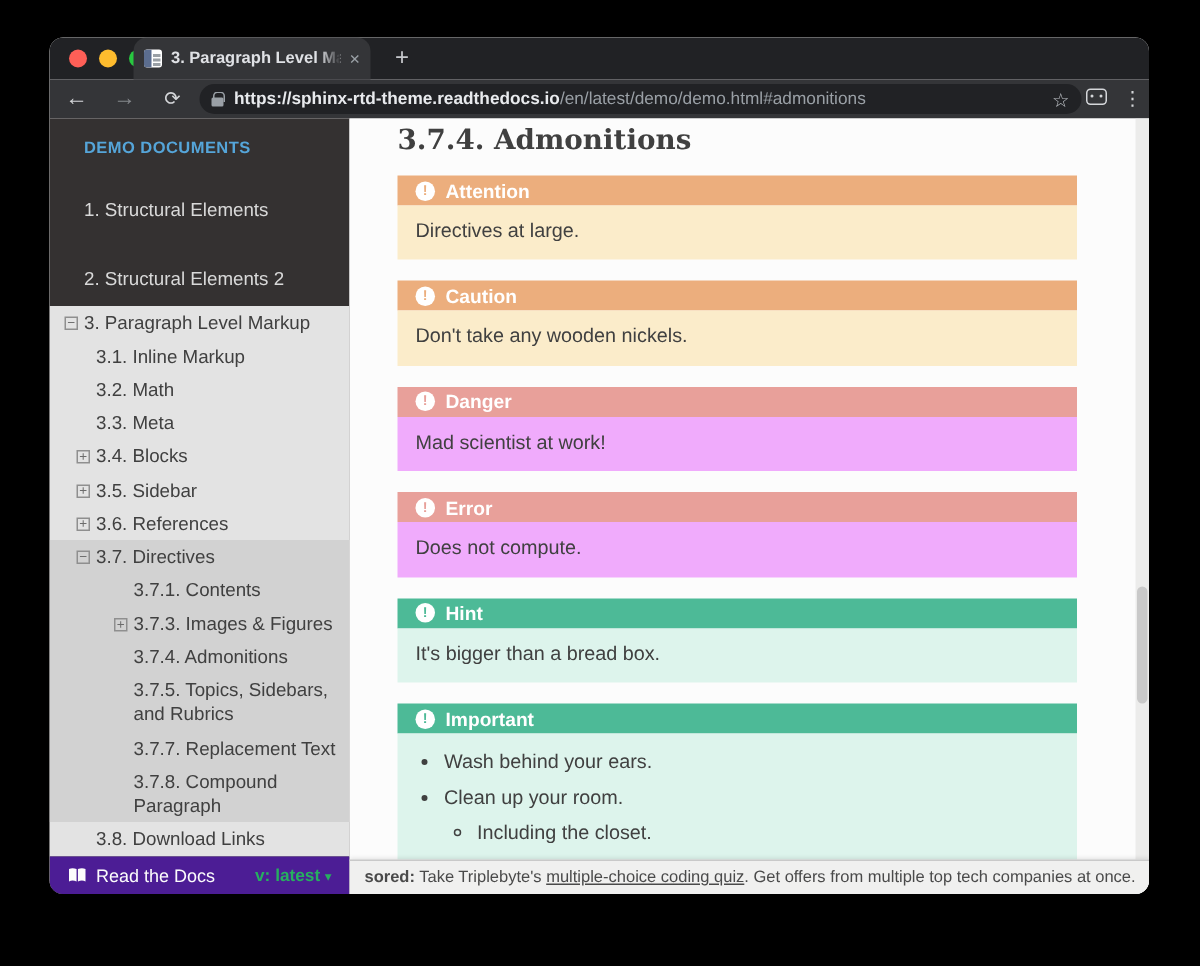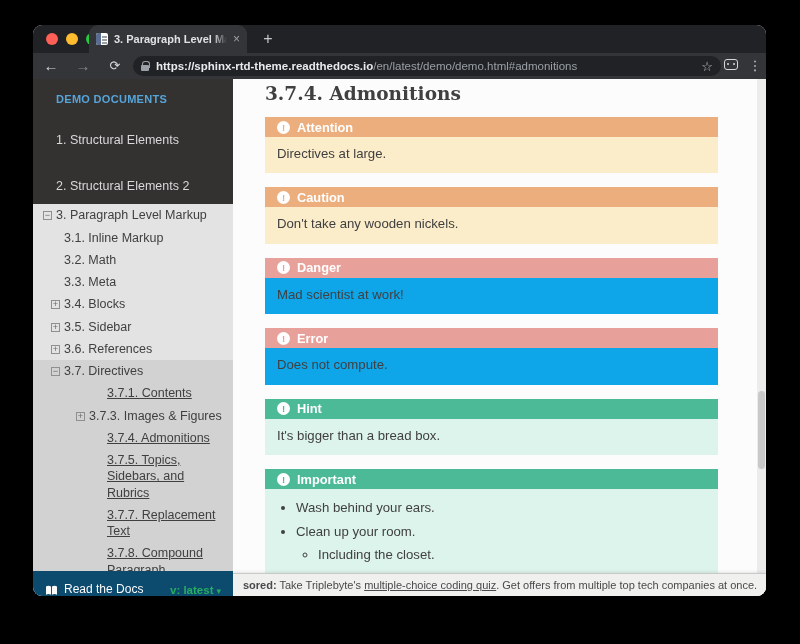--- a/index.html
+++ b/index.html
@@ -63,48 +63,48 @@
   .cap { color:#55a5d9; font-weight:bold; font-size:11px; letter-spacing:.3px;
     padding:2px 0 2px 23px; white-space:nowrap; overflow:hidden; }
   .cap-top { margin-top:12px; margin-bottom:7px; }
   .srow { display:block; color:#d9d9d9; padding:4px 10px 4px 23px; line-height:1.25; cursor:pointer;margin-top:22px; }
   .pre { white-space:pre; }
 
   .tocblock { background:#e3e3e3; margin-top:6px; margin-bottom:8px; }
   .tocblock .trow { display:block; color:#404040; padding:3px 8px 3px 31px; line-height:1.3; cursor:pointer; }
   .trow.l1 { padding-left:10px; }
   .trow.l2t { padding-left:18px; }      
-  .trow.l3  { padding-left:74px;text-decoration:underline; }
+  .trow.l3  { padding-left:56px; }
   .trow.l3t { padding-left:43px; }      
   .dirblock { background:#d2d2d2; }
   .toggle { display:inline-block; width:9px; height:9px; border:1px solid #8f8f8f; color:#6b6b6b;
     font-size:9px; line-height:7px; text-align:center; margin-right:4px; vertical-align:1px;
     background:transparent; }
 
-  .sidebar-footer { position:absolute; left:0; right:0; bottom:0; height:25px; background:#0c4a6e;
-    display:flex; align-items:flex-end; padding:0 12px; z-index:5; }
+  .sidebar-footer { position:absolute; left:0; right:0; bottom:0; height:25px; background:#4c1d95;
+    display:flex; align-items:center; padding:0 12px; z-index:5; }
   .book-icon { width:13px; height:11px; margin-right:6px; flex:none; }
   .brand { color:#fcfcfc; font-size:12px; flex:1; }
   .version { color:#27ae60; font-weight:bold; font-size:11.5px; }
   .caret { color:#27ae60; font-size:9px; margin-left:3px; }
 
   
   .main { flex:1; background:#fcfcfc; position:relative; overflow:hidden; }
   .doc { padding:4px 48px 0 32px; color:#404040; }
   h3.heading { font-family:"DejaVu Serif", serif; font-weight:bold; font-size:18.5px;
     color:#404040; margin:0 0 13px 0; }
   .adm { margin-bottom:14px; }
   .adm-title { display:flex; align-items:center; gap:7px; padding:3px 12px; height:20px;
     color:#fff; font-weight:bold; font-size:12.8px; }
   .adm-icon { width:13px; height:13px; border-radius:50%; background:#fff; flex:none;
     font-size:9.5px; font-weight:bold; text-align:center; line-height:13.5px; }
   .adm-body { padding:8px 12px 10px; font-size:13.2px; line-height:1.4; color:#404040; }
   .a-orange .adm-title { background:#ecae7d; } .a-orange .adm-body { background:#fbecca; }
   .a-orange .adm-icon { color:#ecae7d; }
-  .a-red .adm-title { background:#e8a09a; } .a-red .adm-body { background:#0ea5e9; }
+  .a-red .adm-title { background:#e8a09a; } .a-red .adm-body { background:#f0abfc; }
   .a-red .adm-icon { color:#e8a09a; }
   .a-green .adm-title { background:#4dba97; } .a-green .adm-body { background:#ddf4ec; }
   .a-green .adm-icon { color:#4dba97; }
   .adm-body ul { margin:2px 0 0 0; padding-left:19px; }
   .adm-body li { margin-bottom:5px; }
   .adm-body ul ul { list-style:circle; margin-top:5px; padding-left:22px; }
   .adm-body ul ul ul { list-style:square; }
 
   
   .scrollbar { position:absolute; right:0; top:0; bottom:0; width:9px; background:#ececeb; z-index:2; }

